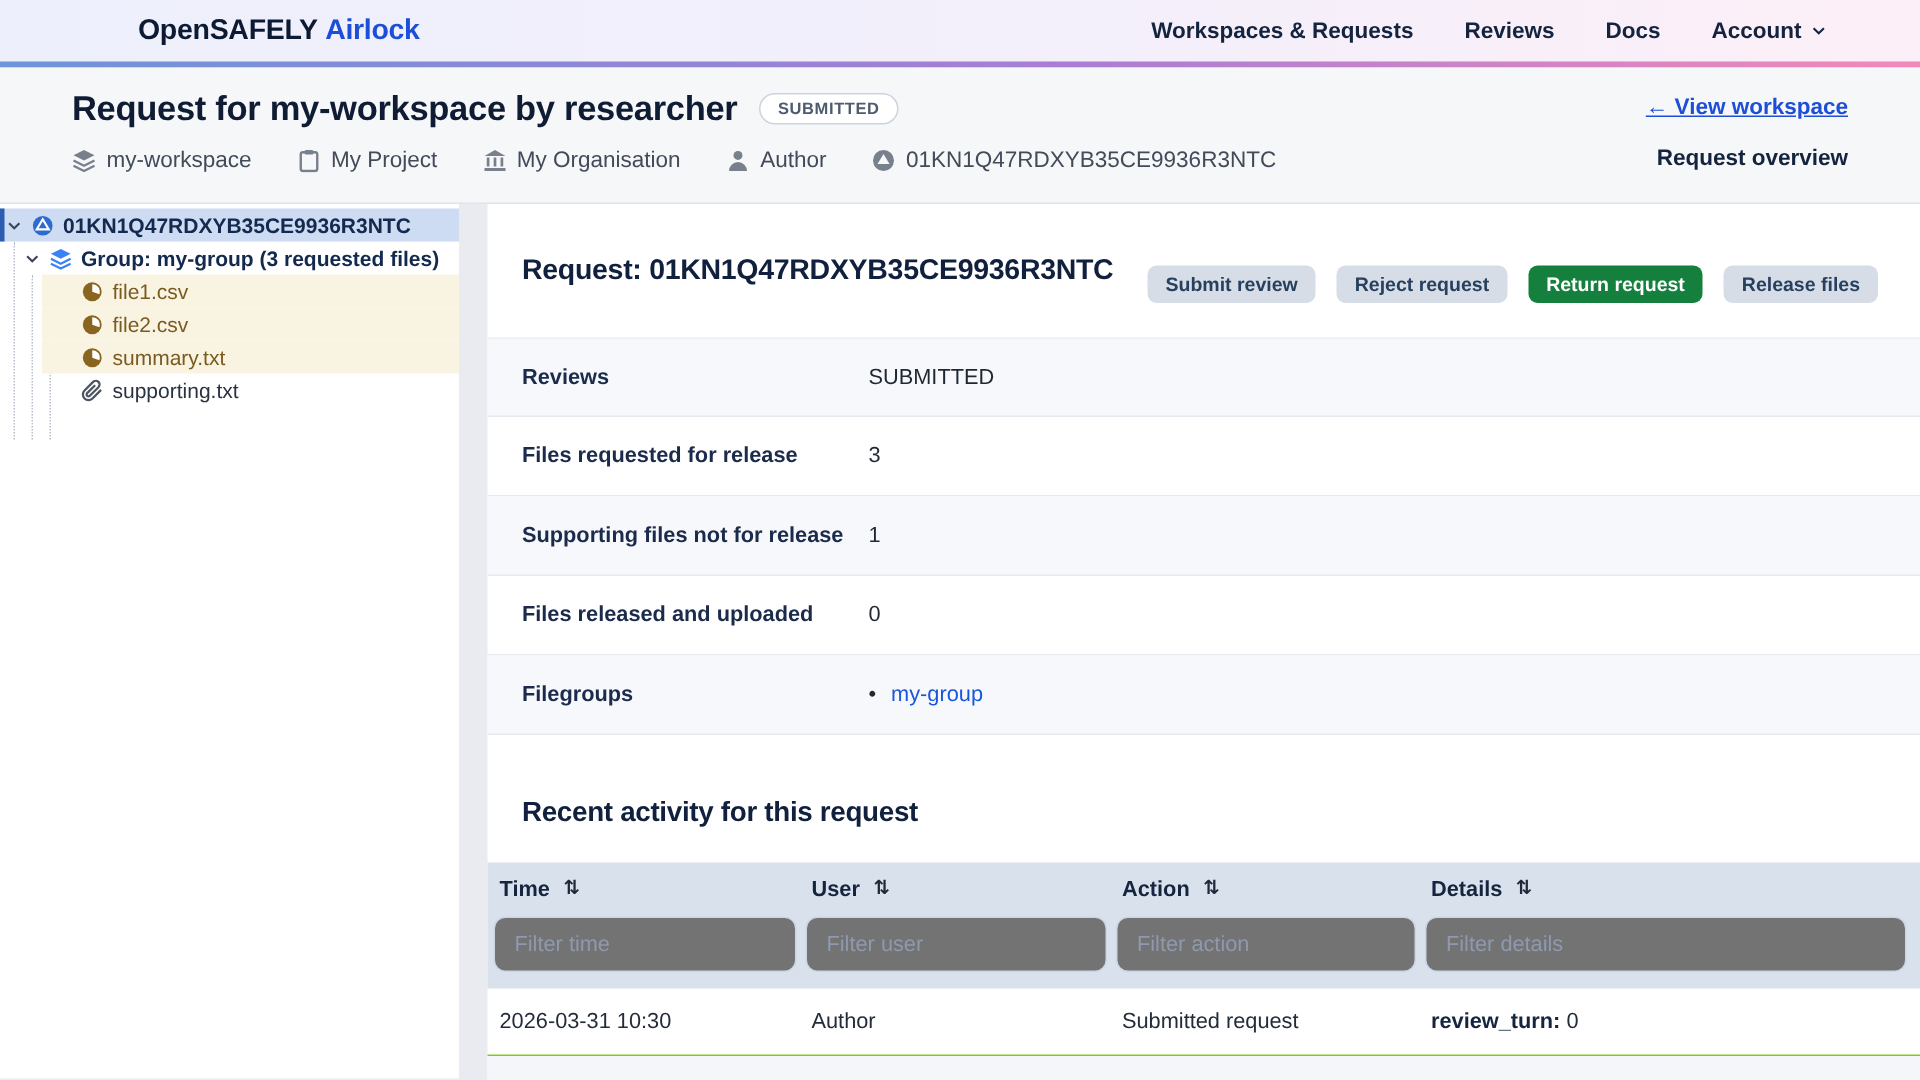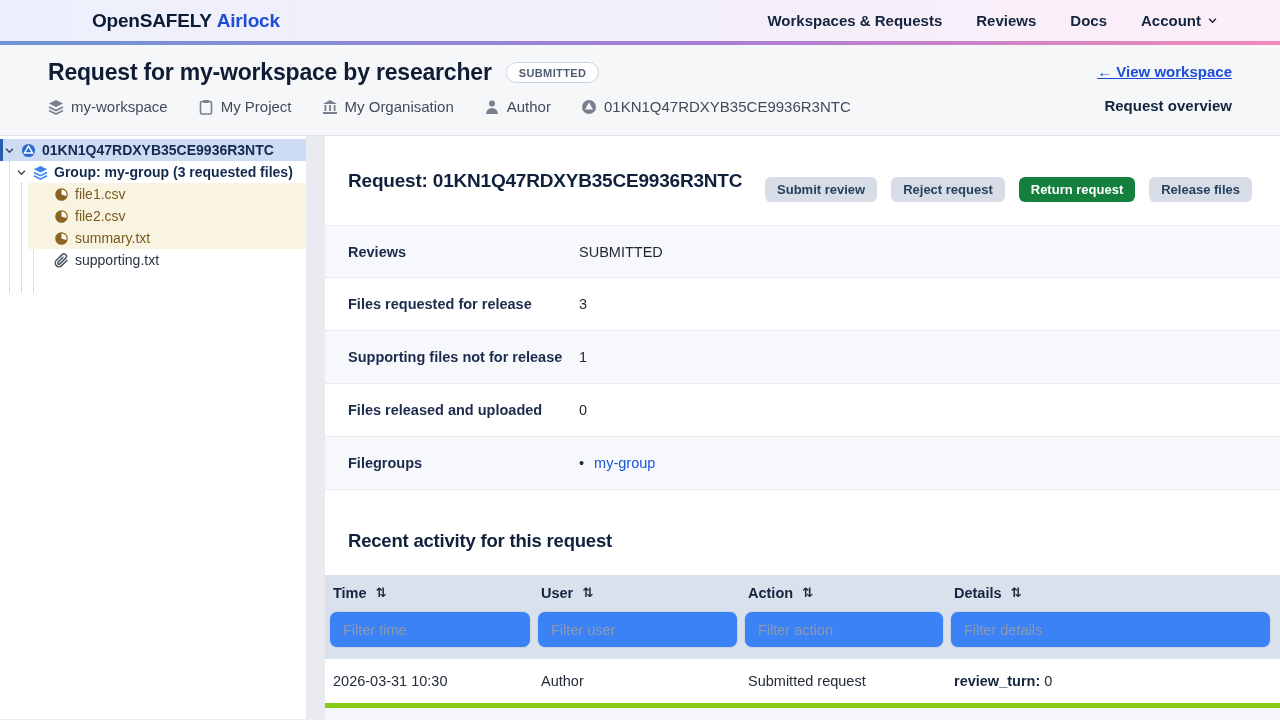--- a/index.html
+++ b/index.html
@@ -77,24 +77,24 @@
 
   
   .act-heading { font-size:18.5px; font-weight:800; color:#10203d; margin:40px 12px 23px 23px; letter-spacing:-0.2px; }
   .atable { width:100%; }
   .ahead { display:flex; background:#d9e1ed; height:35px; align-items:center; }
   .acol { display:flex; align-items:flex-start; gap:9px; padding-left:8px; font-size:14.5px; font-weight:700; color:#15253f; }
   .c1 { width:208px; } .c2 { width:207px; } .c3 { width:206px; } .c4 { flex:1; }
   .sort { font-size:13px; color:#1f2937; cursor:pointer; font-family:"DejaVu Sans",sans-serif; }
   .afilters { display:flex; background:#d9e1ed; padding:1px 6px 11px 1px; }
   .fcell { padding:0 3px; }
-  .fcell input { width:100%; height:37px; border:1px solid #ccd6e3; border-radius:8px; background:#3b82f6;
+  .fcell input { width:100%; height:37px; border:1px solid #ccd6e3; border-radius:8px; background:#737373;
                  font-family:inherit; font-size:14.5px; color:#1f2733; padding:0 13px; outline:none; }
   .fcell input::placeholder { color:#8e99ad; }
-  .arow { display:flex; align-items:center; border-bottom:5px solid #84cc16; font-size:14.5px; color:#242c3a; }
+  .arow { display:flex; align-items:center; border-bottom:1px solid #84cc16; font-size:14.5px; color:#242c3a; }
   .arow .acell { padding:12px 8px; }
   .arow.stripe { background:#f4f6f9; min-height:122px; }
   .dkey { font-weight:700; color:#15253f; }
   .dline { line-height:20px; }
 </style>
 </head>
 <body>
 
 <nav class="nav">
   <div class="brand">

